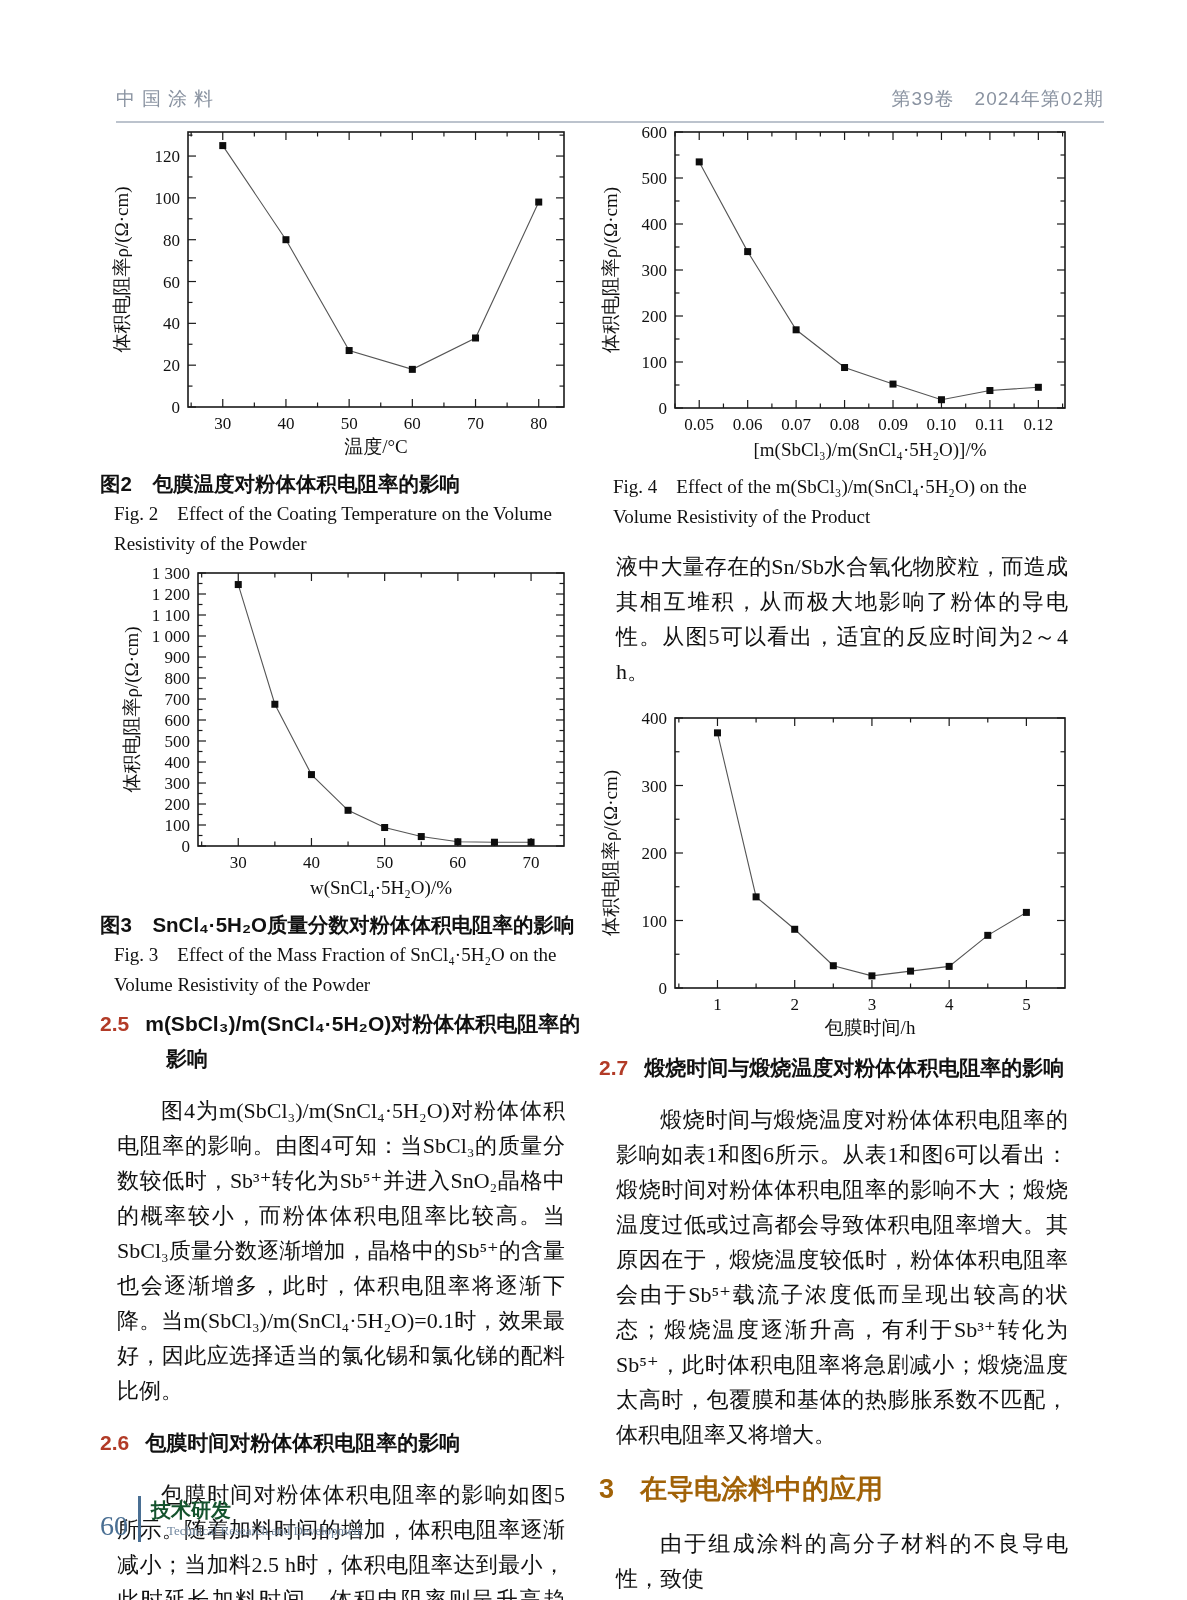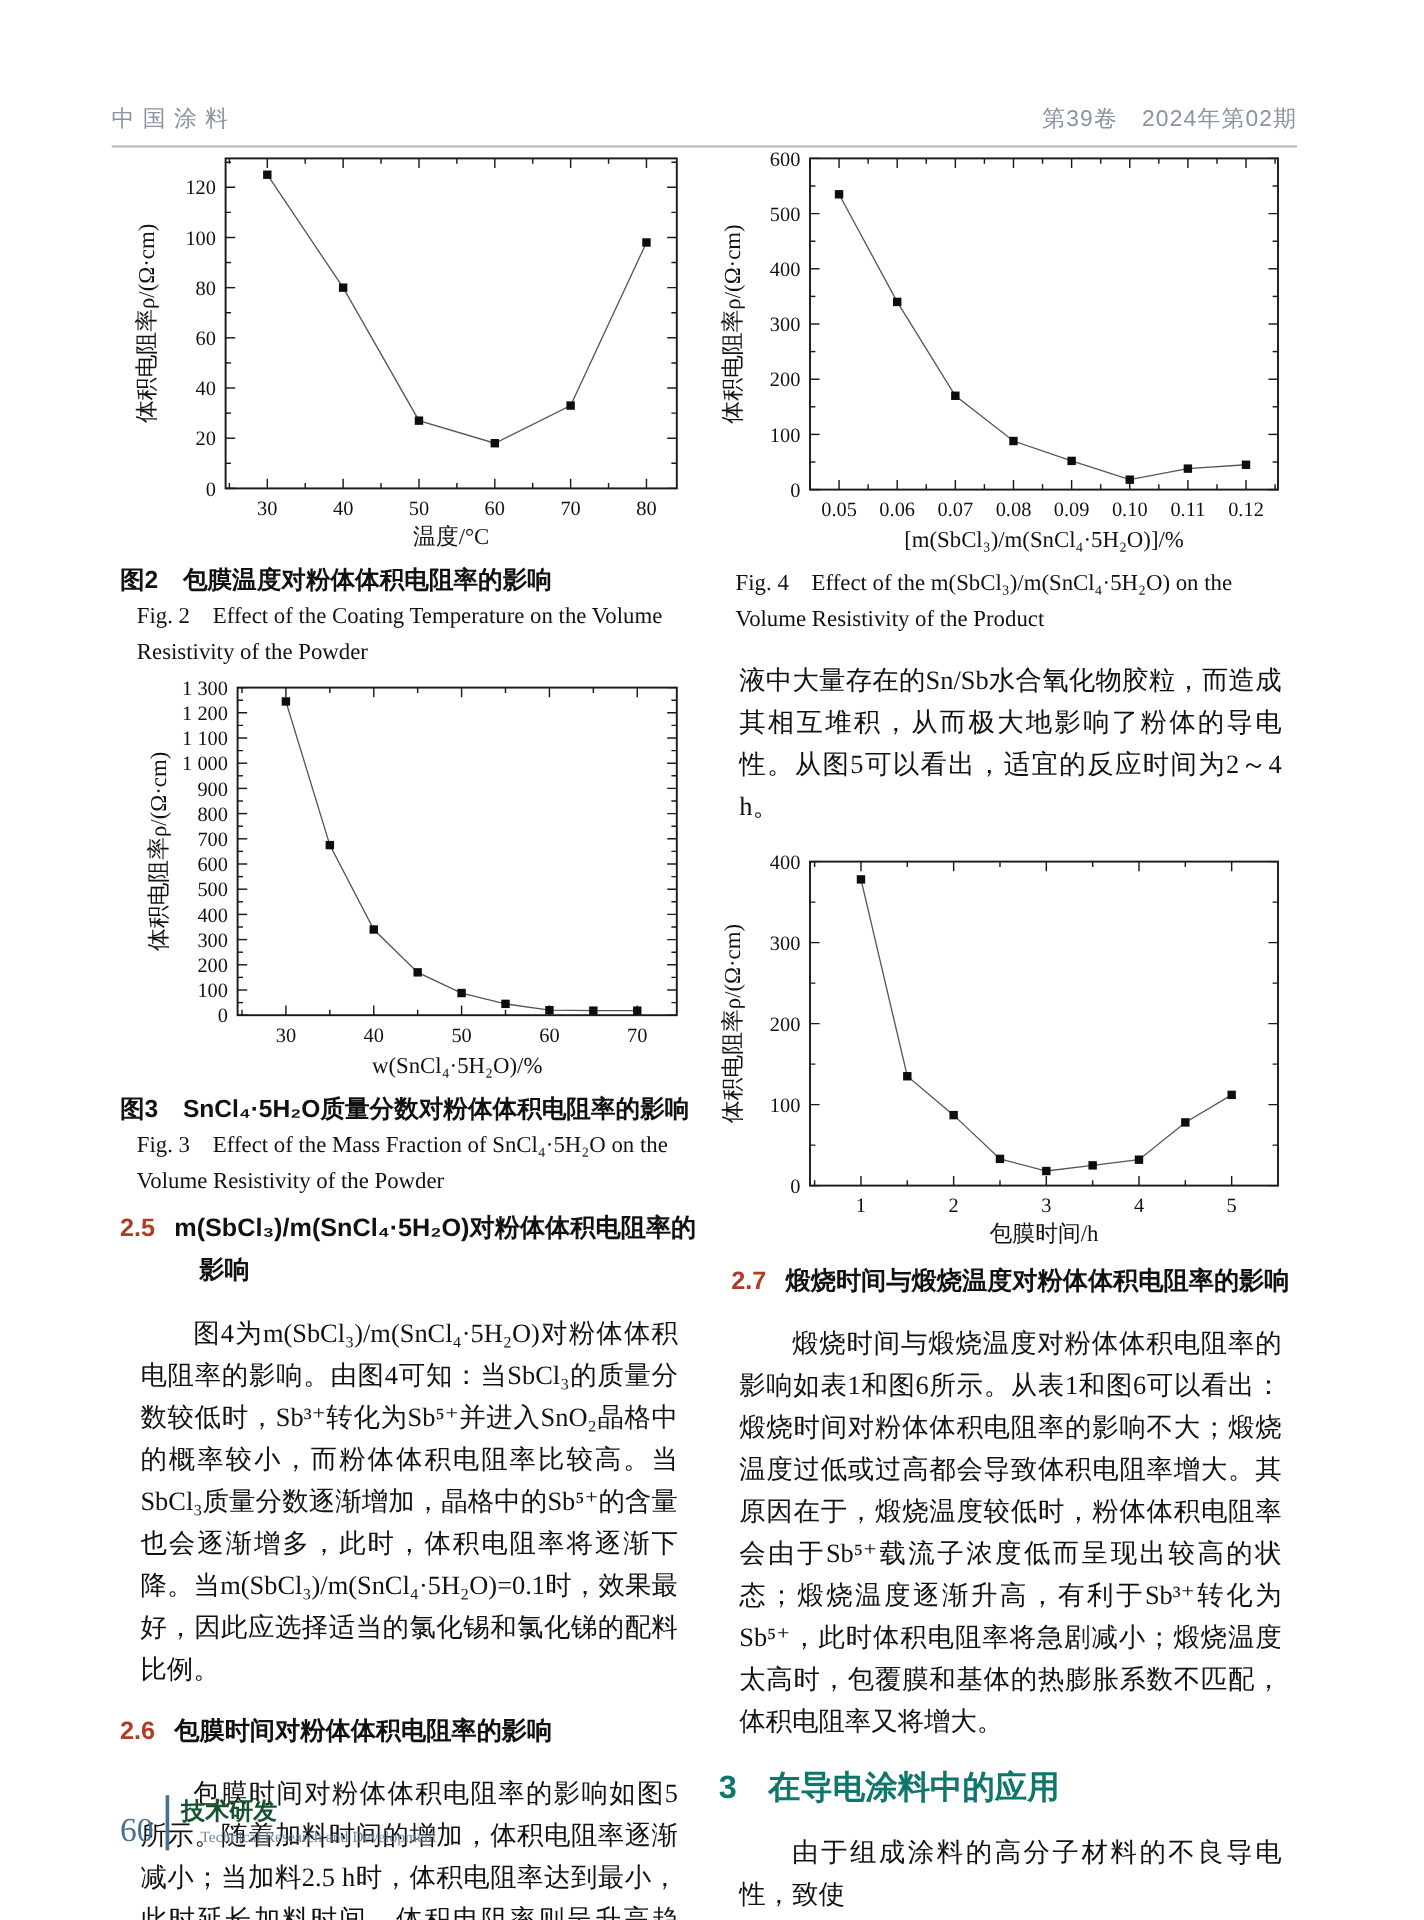--- a/index.html
+++ b/index.html
@@ -1,42 +1,42 @@
 <!DOCTYPE html>
 <html><head>
 <meta charset="utf-8">
 <style>
   html,body{margin:0;padding:0;background:#ffffff;}
   body{width:1187px;height:1600px;position:relative;overflow:hidden;
        font-family:"Liberation Serif","DejaVu Serif",serif;color:#111;}
-  .page-header{position:absolute;left:93px;top:86px;width:988px;display:flex;
+  .page-header{position:absolute;left:116px;top:86px;width:988px;display:flex;
        justify-content:space-between;align-items:flex-end;padding-bottom:9px;
        border-bottom:2px solid #bcc3cd;color:#8a93a1;
        font-family:"Liberation Sans","DejaVu Sans",sans-serif;font-size:19px;}
   .journal-name{letter-spacing:7px;}
   .issue-info{letter-spacing:1px;}
   .col{position:absolute;top:0;}
   .col-left{left:100px;width:482px;}
   .col-right{left:599px;width:486px;}
   svg.chart{display:block;}
   .fig-caption{text-align:left;margin-top:4px;}
   .fig-caption .zh{font-family:"Liberation Sans","DejaVu Sans",sans-serif;
        font-weight:bold;font-size:20.5px;line-height:30px;}
   .fig-caption .en{font-weight:normal;font-size:19px;line-height:30px;padding:0 14px;}
   p.body-text{font-size:22px;line-height:35px;text-align:justify;margin:17px;}
   .indent{text-indent:2em;}
   .sec-heading{font-family:"Liberation Sans","DejaVu Sans",sans-serif;
        font-weight:bold;font-size:21px;line-height:35px;margin:3px 0 2px 0;}
   .sec-heading .sec-num{color:#b23b27;margin-right:16px;}
   .hang{padding-left:66px;text-indent:-66px;}
   .big-heading{font-family:"Liberation Sans","DejaVu Sans",sans-serif;
-       font-weight:bold;font-size:27px;line-height:40px;color:#0f766e;
+       font-weight:bold;font-size:27px;line-height:40px;color:#a16207;
        margin:14px 0 6px 0;}
   .big-heading .sec-num{margin-right:26px;}
-  .mt2{margin-top:2px;} .mt4{margin-top:4px;text-align:center;} .mt6{margin-top:6px;}
+  .mt2{margin-top:2px;} .mt4{margin-top:4px;} .mt6{margin-top:6px;}
   .page-footer{position:absolute;left:100px;top:1496px;display:flex;align-items:center;}
   .page-num{font-size:28px;color:#4a6f93;margin-right:10px;align-self:flex-end;}
   .footer-bar{width:3px;height:46px;background:#4a6f93;margin-right:10px;}
   .footer-zh{font-family:"Liberation Sans","DejaVu Sans",sans-serif;font-weight:bold;
        font-size:20px;color:#14532d;line-height:24px;}
   .footer-en{font-size:13px;color:#7288a0;line-height:18px;margin-left:16px;}
   .spacer-f2{height:120px;}
 </style>
 </head>
 <body>

